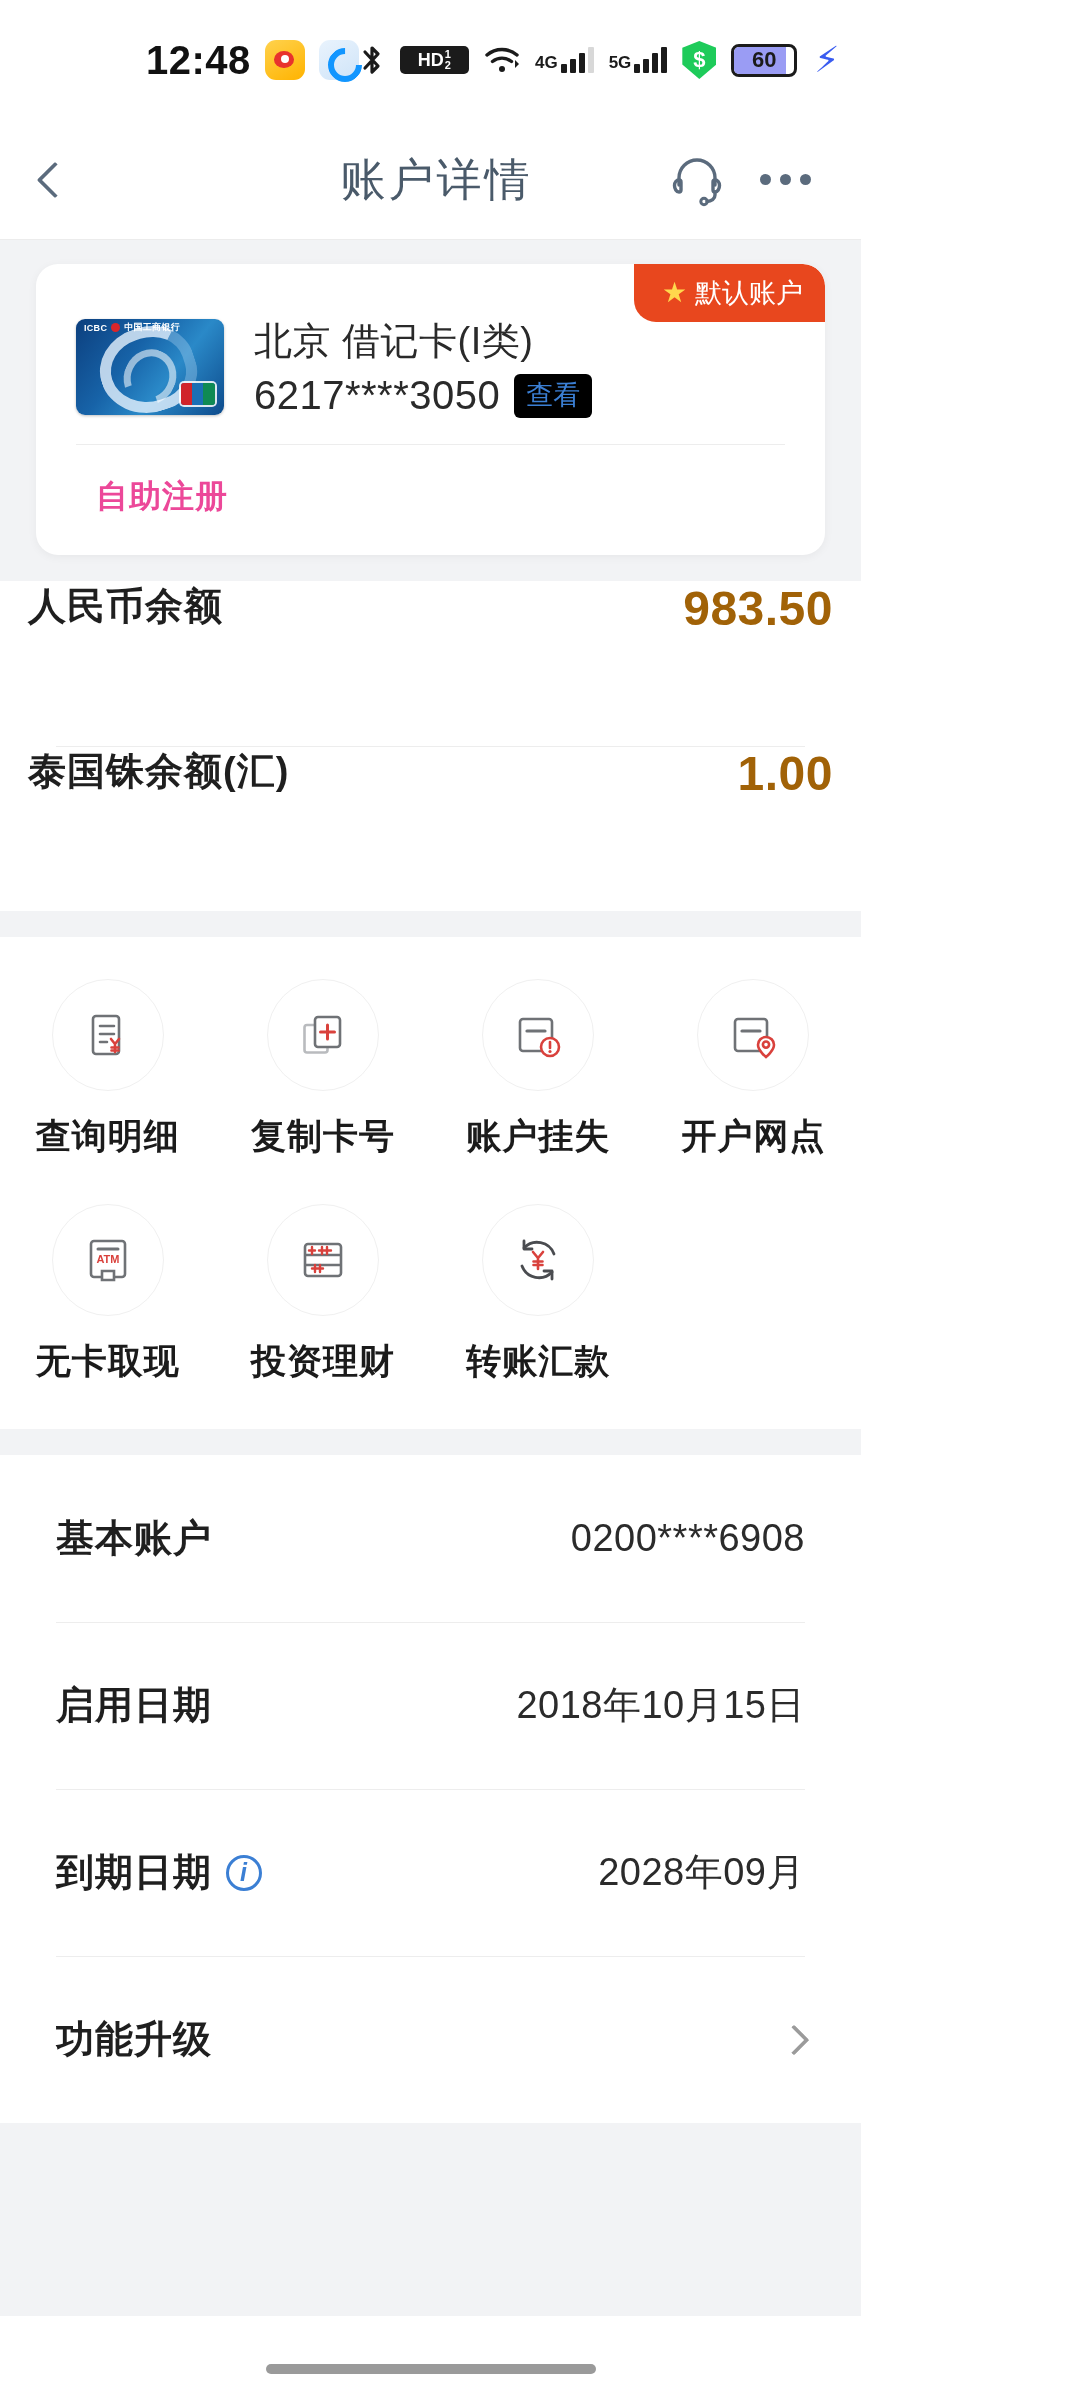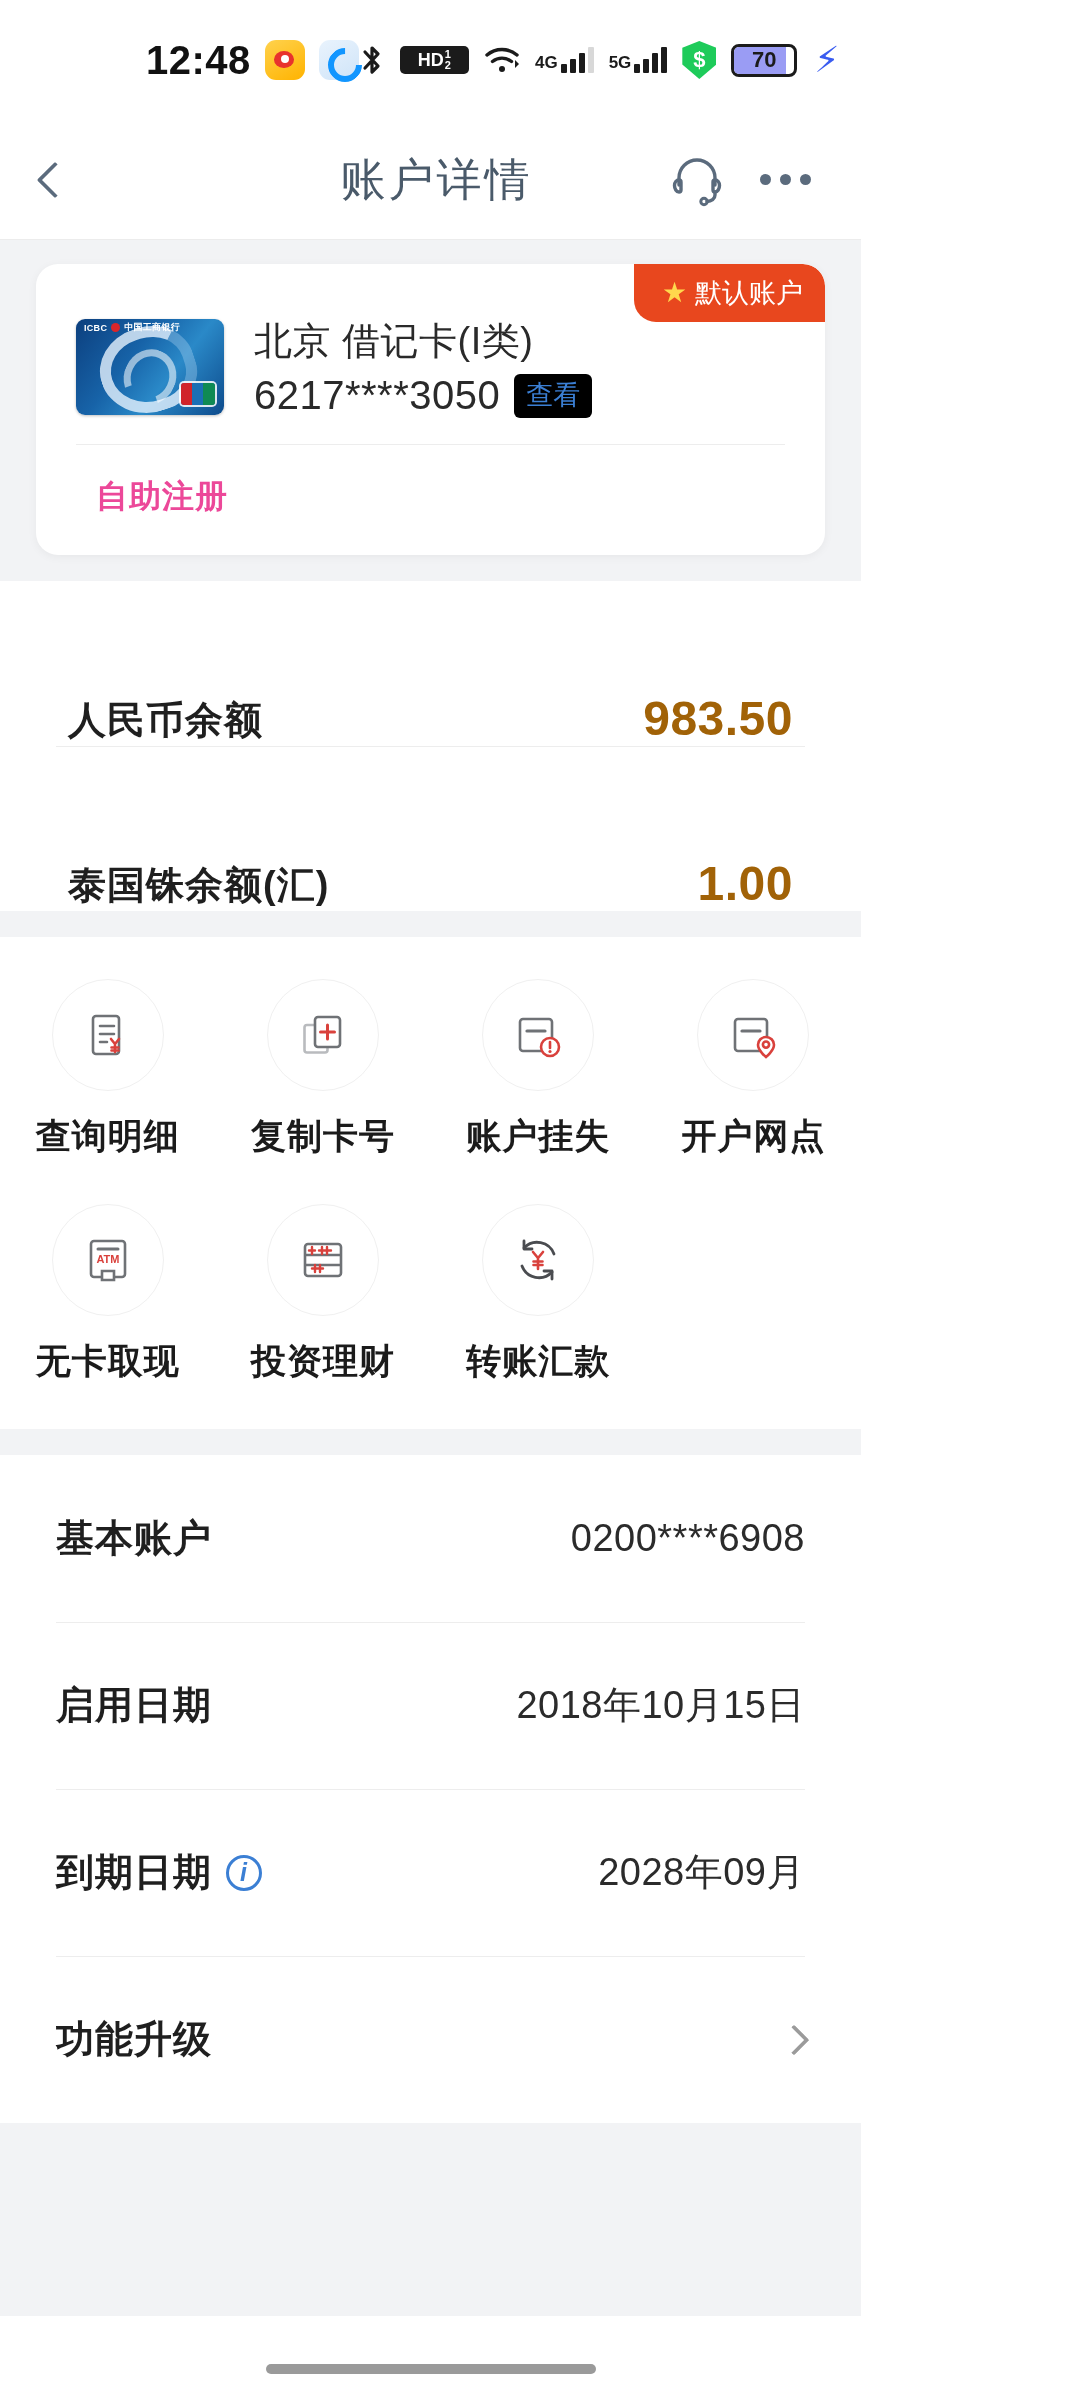--- a/index.html
+++ b/index.html
@@ -131,22 +131,22 @@
   .view-btn{
     background:#000000; color:#3b7fd4; font-size:27px;
     padding:7px 12px; border-radius:6px; line-height:1.1;
   }
   .card-sep{ height:1px; background:#ededed; margin:6px 40px 0; }
   .card-foot{ padding:30px 60px 36px; font-size:32px; color:#ec4899; letter-spacing:1px;font-weight:bold; }
 
   
   .panel{ background:#fff; }
   .brow{
-    height:165px; display:flex; align-items:flex-end; justify-content:space-between;
-    padding:0 68px; position:relative;
+    height:165px; display:flex; align-items:flex-start; justify-content:space-between;
+    padding:0 28px; position:relative;
   }
   .brow + .brow::before{
     content:""; position:absolute; left:56px; right:56px; top:0; height:1px; background:#ededed;
   }
   .blabel{ font-size:38px; color:#1f1f1f; font-weight:700; letter-spacing:1px; }
   .bvalue{ font-size:48px; color:#a16207; font-weight:700; letter-spacing:.5px; }
 
   .spacer{ height:26px; background:#f2f3f5; }
 
   
@@ -236,21 +236,21 @@
             <i></i>
             <i></i>
             <i></i>
           </span>
       </span>
       <span class="shield">
         <span>$</span>
       </span>
       <span class="battery">
         <span class="batt-fill"></span>
-        <span class="batt-num">70</span>
+        <span class="batt-num">60</span>
       </span>
       <span class="bolt">⚡</span>
     </div>
   </div>
 
   <div class="header">
     <div class="hdr-back">
       <span class="chev-left"></span>
     </div>
     <div class="hdr-title">账户详情</div>

